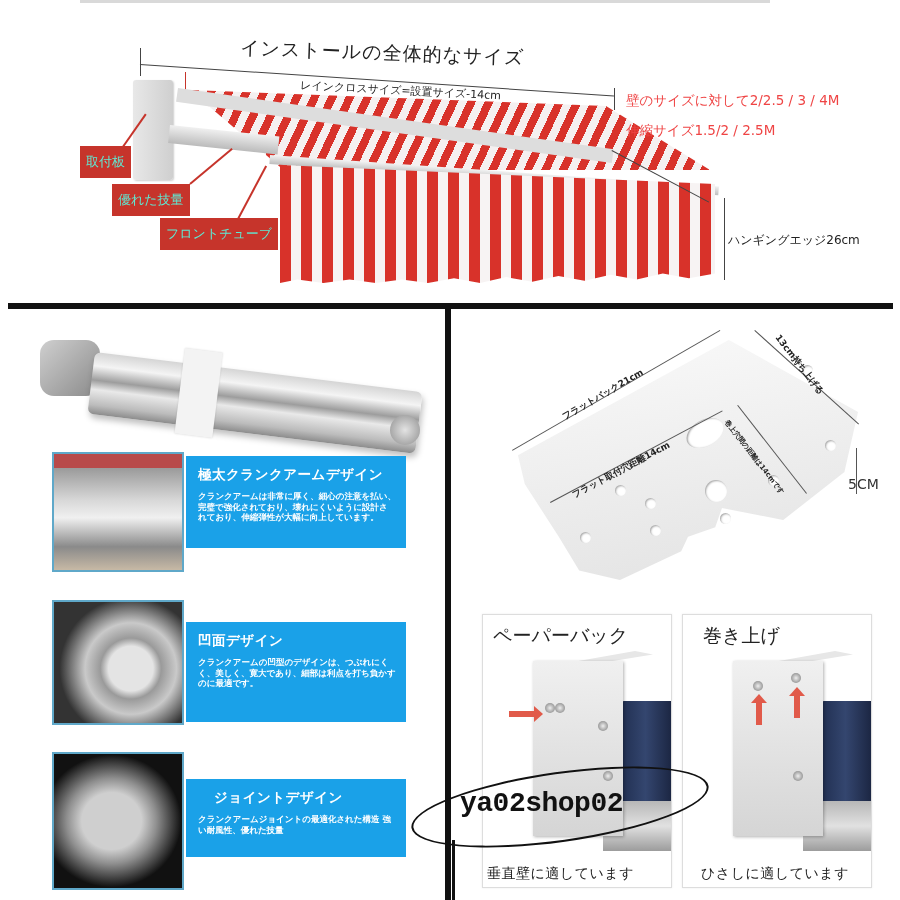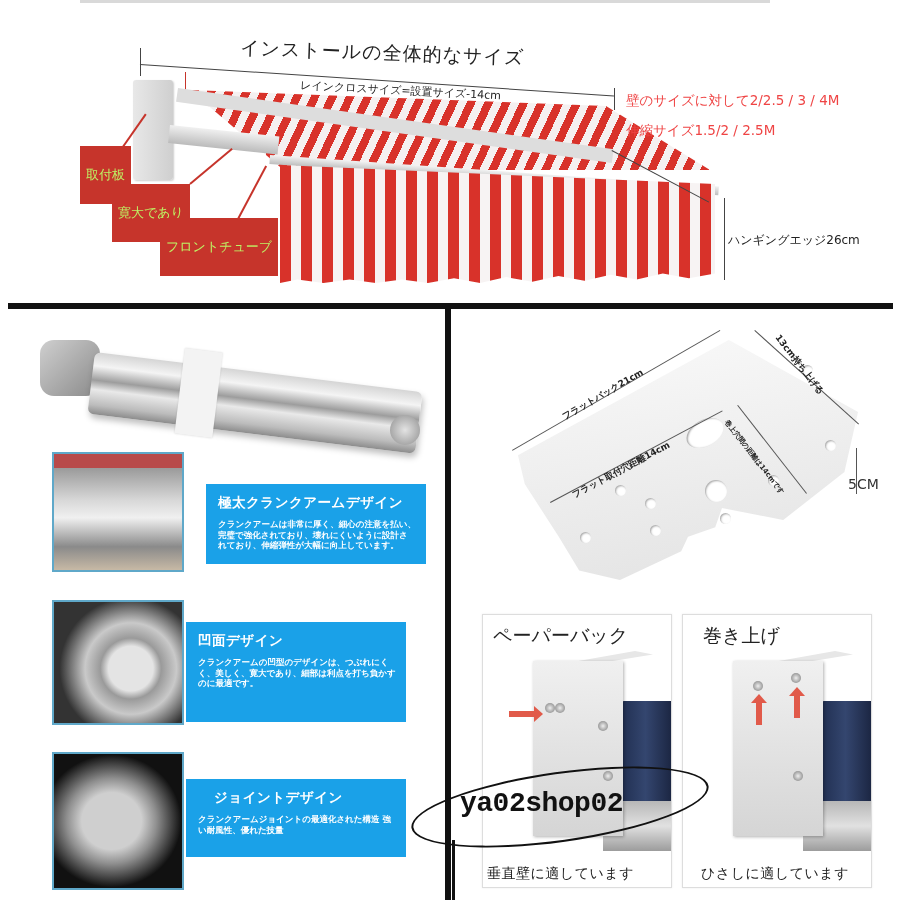--- a/index.html
+++ b/index.html
@@ -11,21 +11,21 @@
   
   .top-rule { left: 80px; top: 0; width: 690px; height: 3px; background: #d9d9d9; }
 
   
   .dim-line { position: absolute; background: #444; transform-origin: 0 0; }
   .dim-title { left: 240px; top: 40px; font-size: 19px; color: #222; transform: rotate(2deg); letter-spacing: 1px; }
   .dim-sub { left: 300px; top: 83px; font-size: 11px; color: #222; transform: rotate(3deg); }
   .spec-text { font-size: 13.5px; color: #ef4444; white-space: nowrap; }
   .hang-text { font-size: 12px; color: #222; white-space: nowrap; }
 
-  .label-red { position: absolute; background: #c6342b; color: #bef264; font-size: 13px; padding: 20px 6px; white-space: nowrap; }
+  .label-red { position: absolute; background: #c6342b; color: #5eead4; font-size: 13px; padding: 7px 6px; white-space: nowrap; }
   .pointer { position: absolute; height: 2px; background: #c6342b; transform-origin: 0 50%; }
 
   
   .wall-plate { left: 133px; top: 80px; width: 40px; height: 100px; background: linear-gradient(90deg,#e8e8e8,#cfcfcf); border-radius: 3px; box-shadow: 1px 1px 2px rgba(0,0,0,.2); }
   .roller { left: 178px; top: 88px; width: 440px; height: 14px; background: #ddd; transform: rotate(8deg); transform-origin: 0 0; }
   .canopy-top { left: 190px; top: 90px; width: 520px; height: 80px;
     background: repeating-linear-gradient(115deg,#d8322a 0 8px,#f5f0f0 8px 16px);
     clip-path: polygon(0 0, 80% 20%, 100% 100%, 18% 100%); }
   .arm { left: 170px; top: 125px; width: 110px; height: 18px; background: linear-gradient(#f0f0f0,#bbb); transform: rotate(6deg); transform-origin: 0 0; }
   .front-tube { left: 270px; top: 155px; width: 450px; height: 9px; background: linear-gradient(#f2f2f2,#bdbdbd); transform: rotate(4deg); transform-origin: 0 0; }
@@ -45,21 +45,21 @@
   .arm-band { position: absolute; left: 150px; top: 18px; width: 38px; height: 86px; background: #f3f3f3; transform: rotate(7deg); transform-origin: 0 0; box-shadow: 0 0 2px rgba(0,0,0,.15); }
   .arm-head { position: absolute; left: 5px; top: 10px; width: 60px; height: 56px; border-radius: 14px; background: linear-gradient(135deg,#cfcfcf,#8a8a8a); }
   .arm-end { position: absolute; left: 355px; top: 85px; width: 30px; height: 30px; border-radius: 50%; background: radial-gradient(#e3e3e3,#8f8f8f); }
 
   .feature-photo { position: absolute; width: 132px; height: 120px; border: 2px solid #5fa8c9; overflow: hidden; }
   .fp1 { left: 52px; top: 452px; background: linear-gradient(180deg,#b84a4a 0 12%,#9a9a9a 12%,#d8d8d8 40%,#f0f0f0 55%,#8a8a8a 80%,#c7b9a5 100%); }
   .fp2 { left: 52px; top: 600px; height: 125px; background: radial-gradient(circle at 60% 55%,#e4e4e4 0 22%,#9a9a9a 30%,#c9c9c9 45%,#333 70%); }
   .fp3 { left: 52px; top: 752px; height: 138px; background: radial-gradient(ellipse at 45% 50%,#cfcfcf 0 30%,#8f8f8f 45%,#111 70%); }
 
   .feature-card { position: absolute; left: 186px; width: 220px; background: #1aa1e8; color: #fff; padding: 10px 10px 8px 12px; }
-  .fc1 { top: 484px; height: 80px; margin-left: 20px; }
+  .fc1 { top: 456px; height: 92px; }
   .fc2 { top: 622px; height: 100px; }
   .fc3 { top: 779px; height: 78px; }
   .fc-title { font-size: 13.5px; font-weight: bold; margin-bottom: 7px; letter-spacing: .5px; }
   .fc3 .fc-title { margin-left: 16px; }
   .fc-body { font-size: 8.5px; line-height: 1.25; font-weight: bold; }
 
   
   .bracket { left: 500px; top: 320px; width: 380px; height: 270px; }
   .br-plate { position: absolute; left: 18px; top: 20px; width: 340px; height: 240px; background: linear-gradient(170deg,#fafafa,#e2e2e2);
     clip-path: polygon(0 48%, 62% 0, 100% 30%, 96% 55%, 78% 75%, 60% 70%, 58% 78%, 50% 82%, 48% 88%, 30% 100%, 18% 96%, 12% 82%, 2% 60%);
@@ -117,21 +117,21 @@
   <div class="dim-line" style="left:612px;top:150px;width:110px;height:1px;transform:rotate(28deg);"></div>
   <div class="dim-line" style="left:724px;top:198px;width:1px;height:82px;"></div>
 
   <div class="abs spec-text" style="left:626px;top:92px;">壁のサイズに対して2/2.5 / 3 / 4M</div>
   <div class="abs spec-text" style="left:626px;top:122px;">伸縮サイズ1.5/2 / 2.5M</div>
   <div class="abs hang-text" style="left:728px;top:232px;">ハンギングエッジ26cm</div>
 
   <div class="pointer" style="left:120px;top:150px;width:45px;transform:rotate(-55deg);"></div>
   <div class="label-red" style="left:80px;top:146px;">取付板</div>
   <div class="pointer" style="left:190px;top:183px;width:55px;transform:rotate(-40deg);"></div>
-  <div class="label-red" style="left:112px;top:184px;">寛大であり</div>
+  <div class="label-red" style="left:112px;top:184px;">優れた技量</div>
   <div class="pointer" style="left:238px;top:218px;width:60px;transform:rotate(-62deg);"></div>
   <div class="label-red" style="left:160px;top:218px;">フロントチューブ</div>
 </section>
 
 <div class="abs hsep"></div>
 <div class="abs vsep"></div>
 
 <section>
   <div class="abs arm-photo">
     <div class="arm-head"></div>

